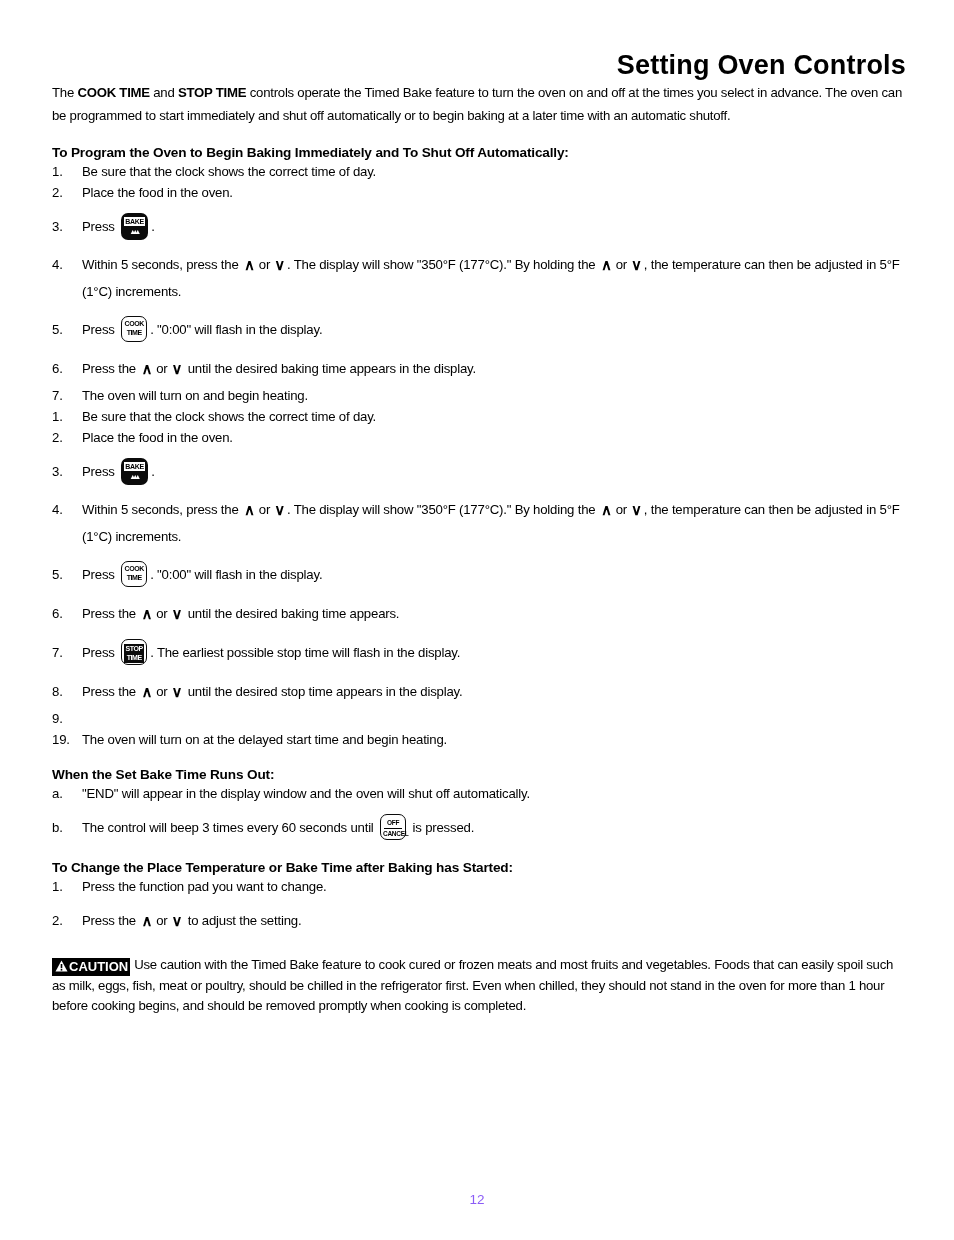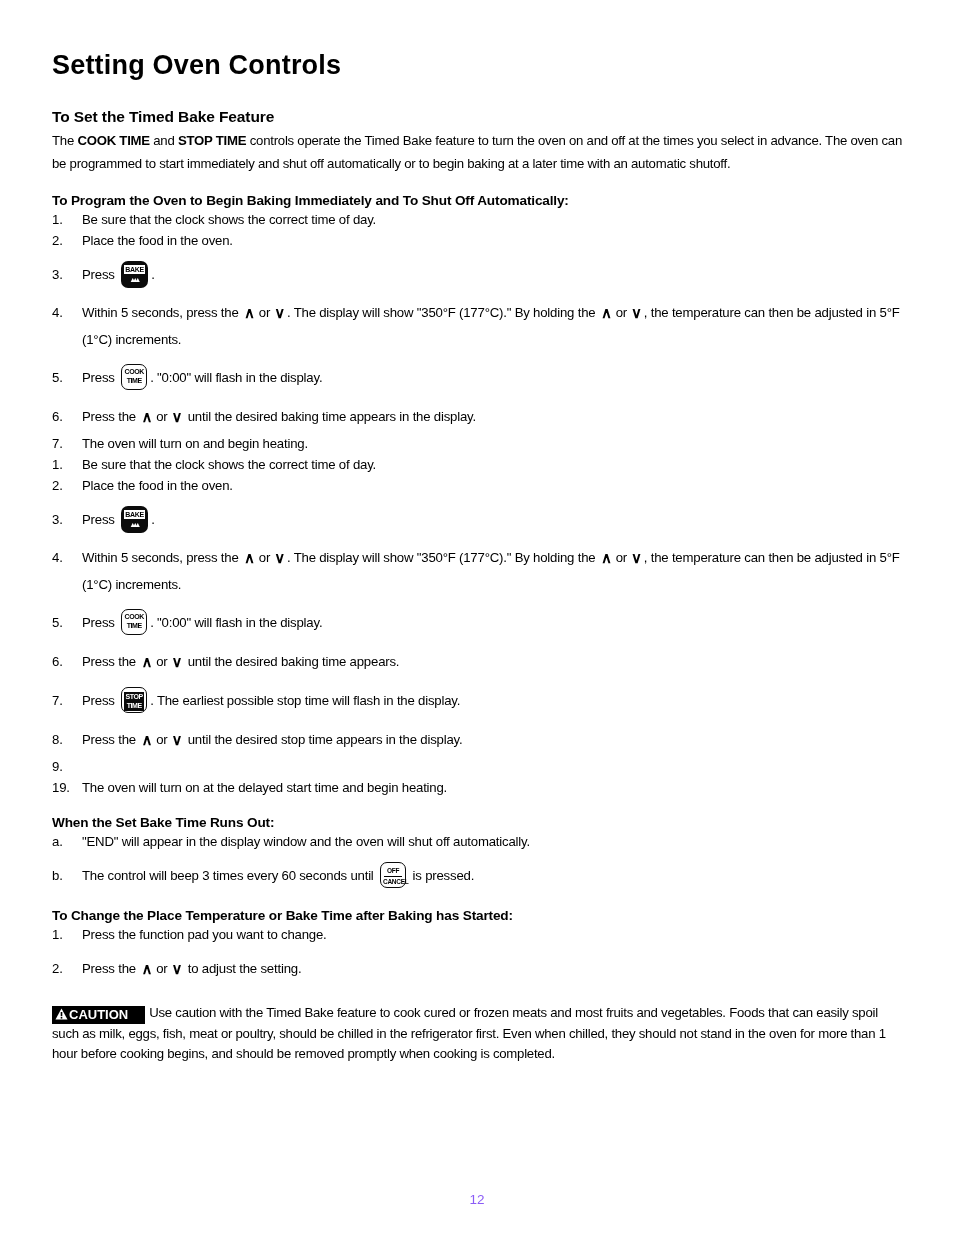--- a/index.html
+++ b/index.html
@@ -22,21 +22,21 @@
   }
   .content {
     position: absolute;
     left: 52px;
     top: 0;
     width: 854px;
   }
 
   
   .page-title {
-    text-align: left;
+    text-align: right;
     font-size: 27px;
     font-weight: bold;
     letter-spacing: 0.2px;
     margin: 50px 0 0 0;
     padding: 0;
   }
 
   
   h2.sec-head {
     font-size: 15.5px;
@@ -205,21 +205,21 @@
     letter-spacing: -0.25px;
     text-align: left;
   }
   .caution-badge {
     display: inline-block;
     background: #000000;
     color: #ffffff;
     font-weight: bold;
     font-size: 13px;
     letter-spacing: 0px;
-    padding: 2px 17px 2px 3px;
+    padding: 2px 2px 2px 3px;
     vertical-align: -2px;
     margin-right: 4px;
     line-height: 14px;
     white-space: nowrap;
   }
   .caution-badge .tri {
     display: inline-block;
     vertical-align: -1px;
     margin-right: 1px;
   }
@@ -236,21 +236,20 @@
   }
 </style>
 </head>
 <body>
 
 <div class="page">
   <div class="content">
 
     <h1 class="page-title">Setting Oven Controls</h1>
 
-    <h2 class="sec-head">To Set the Timed Bake Feature</h2>
     <p class="body"><span>The </span><b>COOK TIME</b><span> and </span><b>STOP TIME</b><span> controls operate the Timed Bake feature to turn the oven on and off at the times you select in advance. The oven can be programmed to start immediately and shut off automatically or to begin baking at a later time with an automatic shutoff.</span></p>
 
     <h3 class="sub-head">To Program the Oven to Begin Baking Immediately and To Shut Off Automatically:</h3>
     <ol class="steps">
 
       <li class="step">
         <span class="num">1.</span><span>Be sure that the clock shows the correct time of day.</span>
       </li>
 
       <li class="step">

